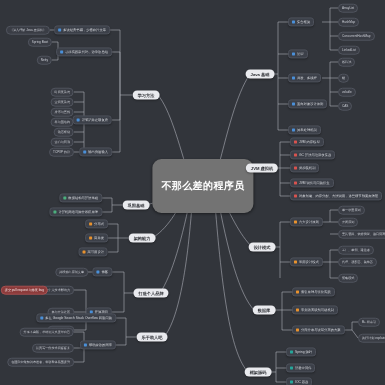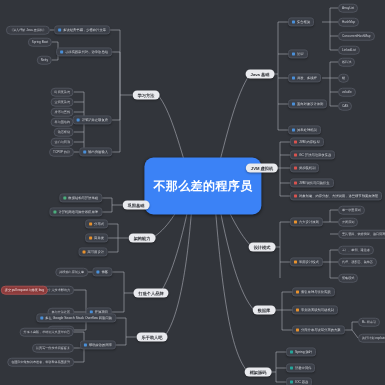--- a/index.html
+++ b/index.html
@@ -9,23 +9,23 @@
     font-family:"Liberation Sans","DejaVu Sans",sans-serif;
   }
   #canvas{position:relative;width:385px;height:385px;}
   #wires{position:absolute;left:0;top:0;width:385px;height:385px;}
 
   
   .node{position:absolute;box-sizing:border-box;white-space:nowrap;
         display:flex;align-items:center;gap:2px;}
 
   .central{
-    background:#3b82f6;color:#ffffff;
+    background:#737373;color:#ffffff;
     border-radius:9px;padding:20px 9px;
-    font-size:12px;font-weight:bold;letter-spacing:.4px;
+    font-size:10px;font-weight:bold;letter-spacing:.4px;
     transform:translate(-50%,-50%);
     box-shadow:0 1px 3px rgba(0,0,0,.45);
   }
   .branch{
     background:#e9eaee;color:#2a2c31;
     border-radius:7px;padding:2px 5px;
     font-size:4.2px;font-weight:bold;
     transform:translate(-50%,-50%);
     box-shadow:0 1px 2px rgba(0,0,0,.35);
   }

